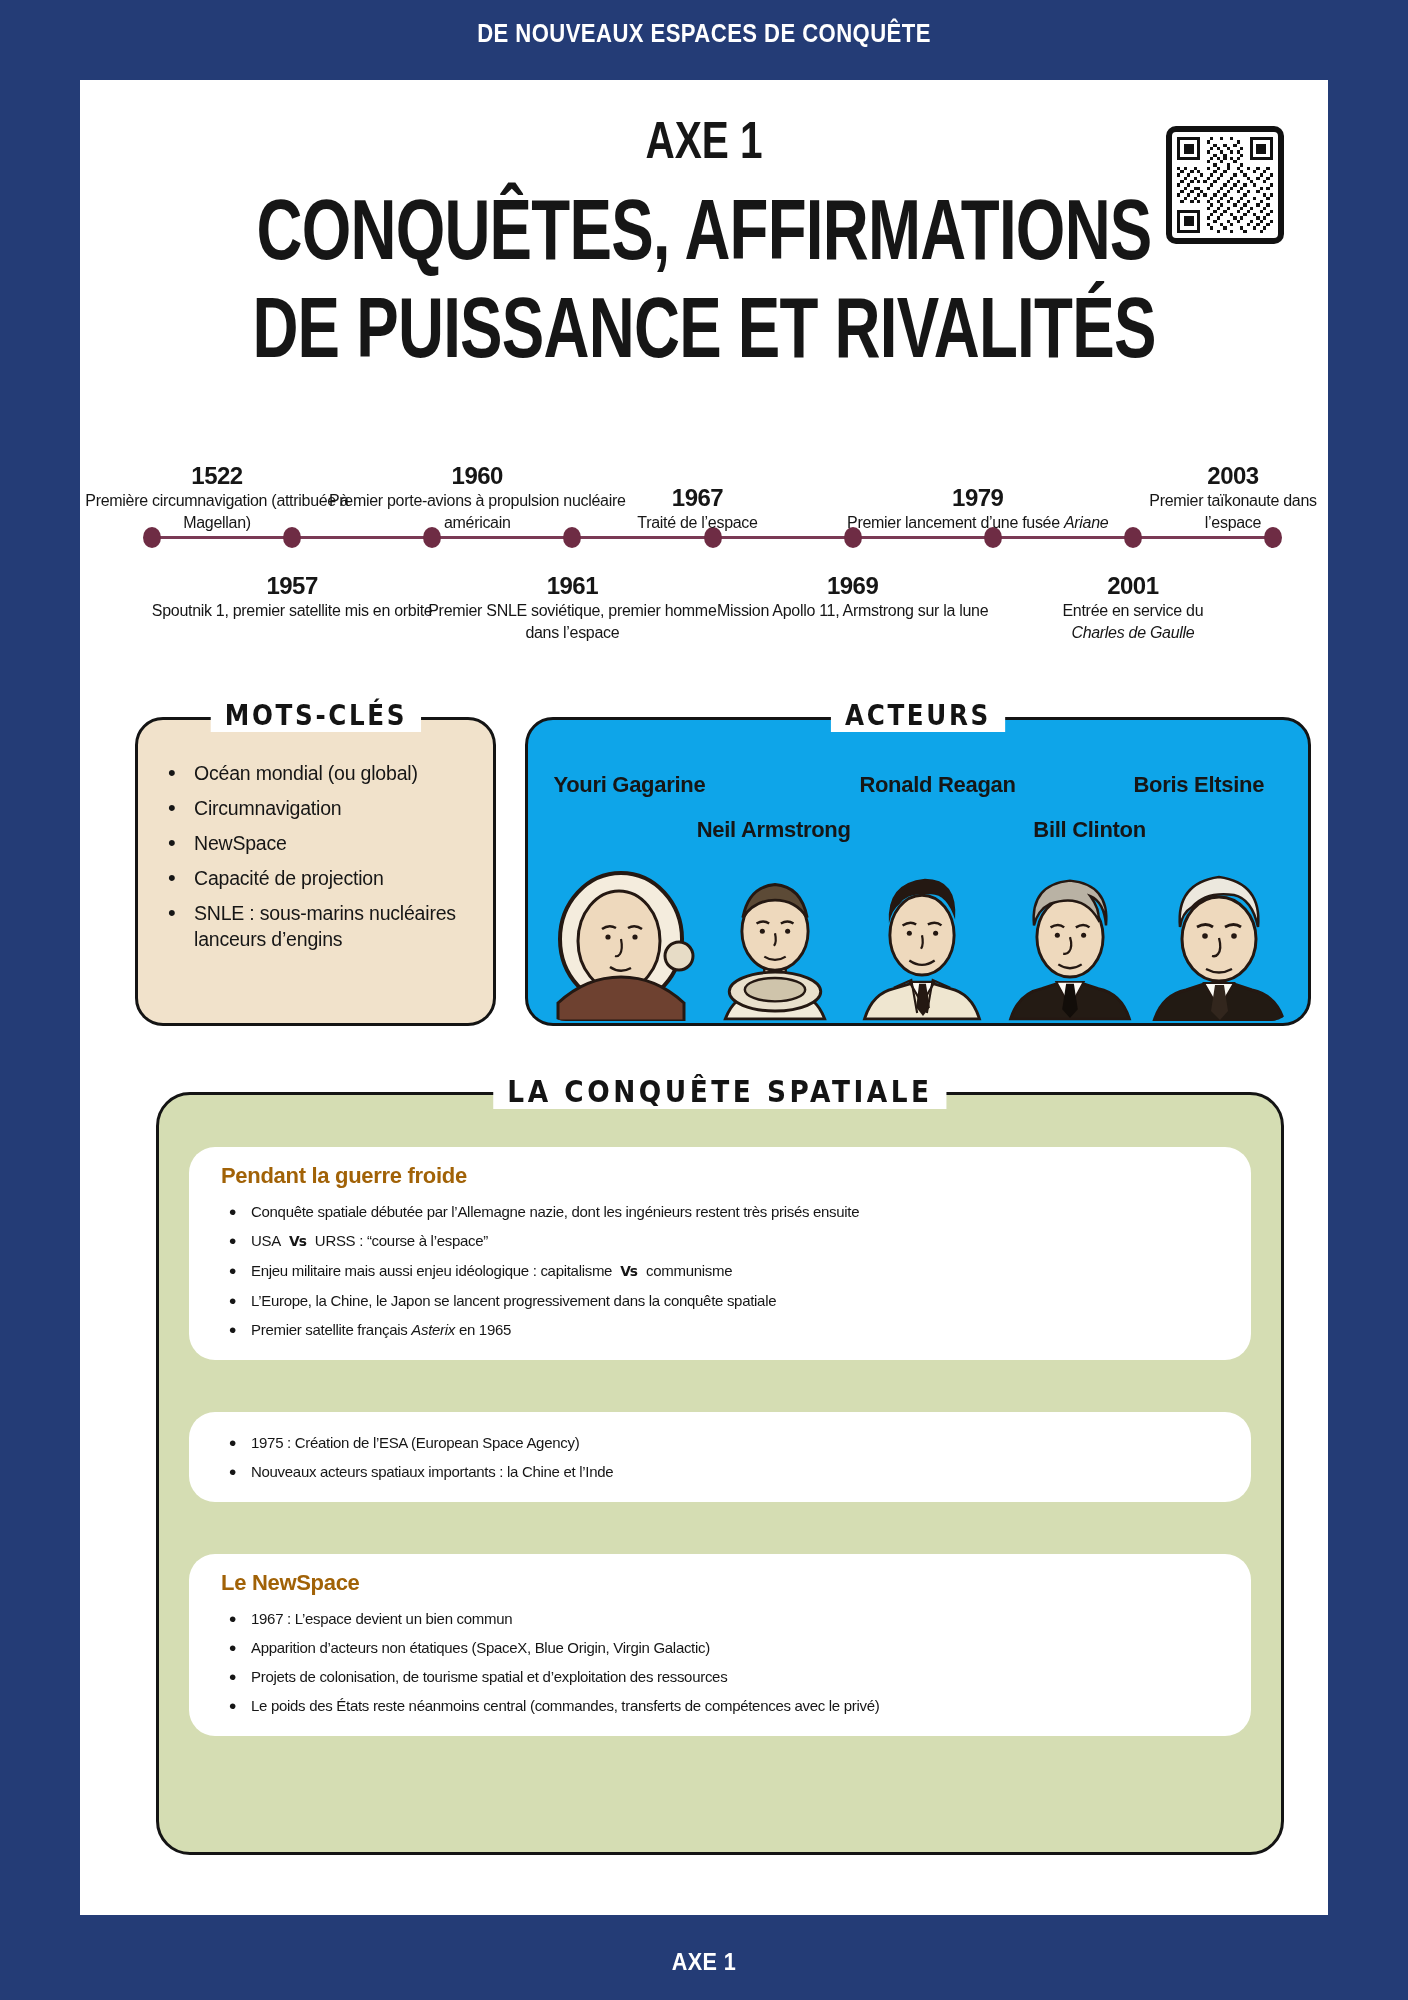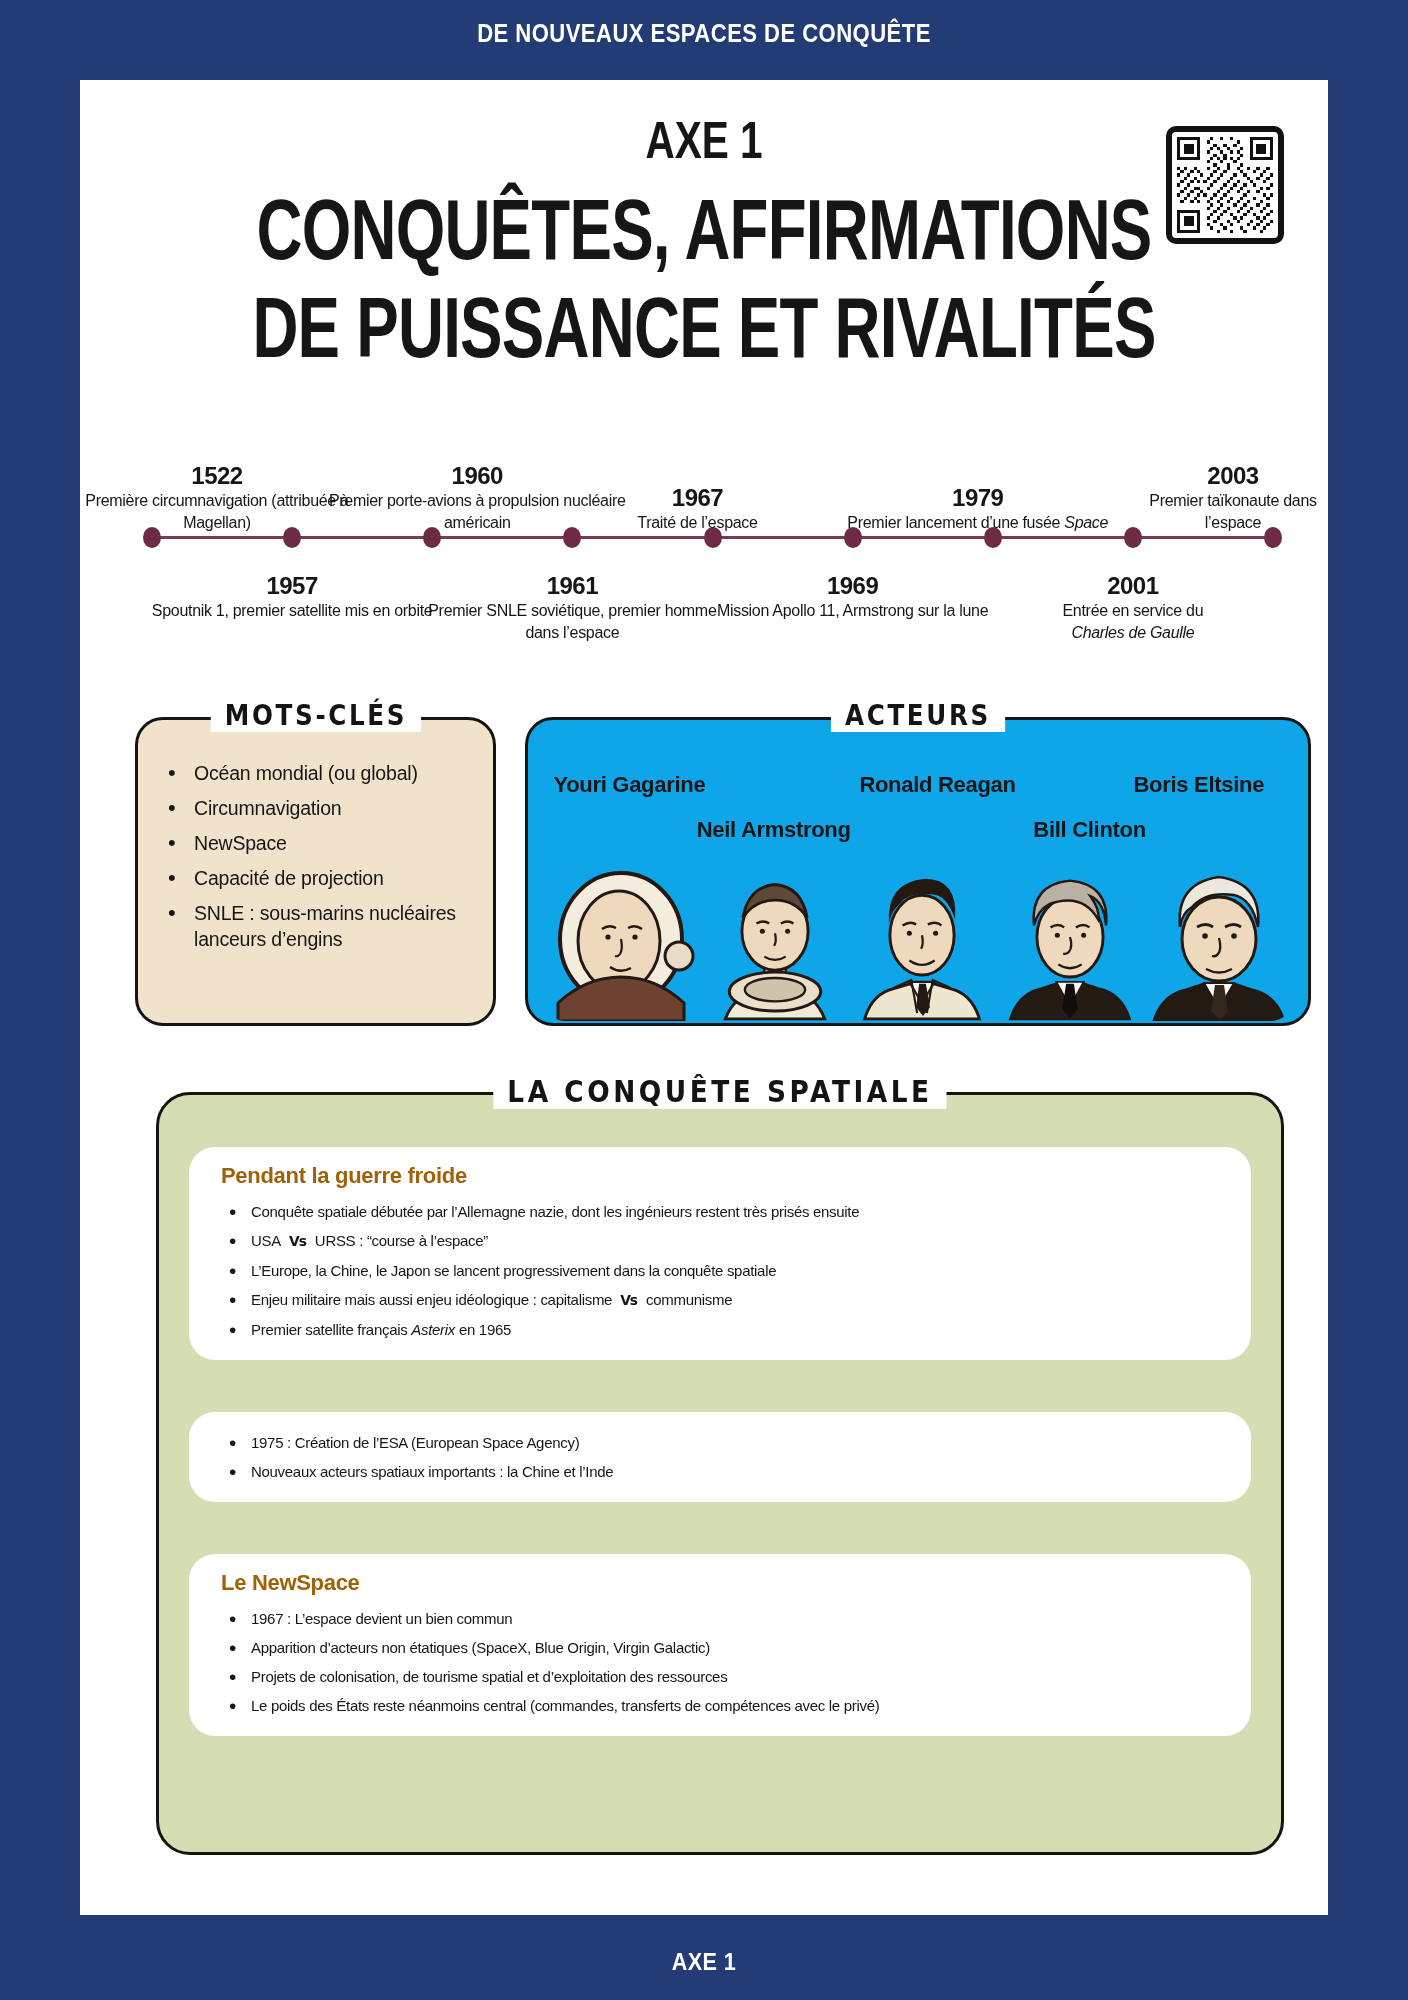--- a/index.html
+++ b/index.html
@@ -144,21 +144,21 @@
       <div class="tl-dot"></div>
       <div class="tl-label">
         <div class="tl-year">1969</div>
         <div class="tl-text">Mission Apollo 11, Armstrong sur la lune</div>
       </div>
     </div>
     <div class="tl-event above sl1" style="left:75%">
       <div class="tl-dot"></div>
       <div class="tl-label">
         <div class="tl-year">1979</div>
-        <div class="tl-text"><span>Premier lancement d’une fusée </span><span class="it">Space</span></div>
+        <div class="tl-text"><span>Premier lancement d’une fusée </span><span class="it">Ariane</span></div>
       </div>
     </div>
     <div class="tl-event below" style="left:87.5%">
       <div class="tl-dot"></div>
       <div class="tl-label">
         <div class="tl-year">2001</div>
         <div class="tl-text"><span>Entrée en service du</span><span class="it blk">Charles de Gaulle</span></div>
       </div>
     </div>
     <div class="tl-event above sl2" style="left:100%">
@@ -256,22 +256,22 @@
   </div>
 
   <div class="space-box">
     <div class="stamp">LA CONQUÊTE SPATIALE</div>
 
     <div class="info-card">
       <div class="info-heading">Pendant la guerre froide</div>
       <ul class="info-list">
         <li><span>Conquête spatiale débutée par l’Allemagne nazie, dont les ingénieurs restent très prisés ensuite</span></li>
         <li><span>USA</span><span class="vs">Vs</span><span>URSS : “course à l’espace”</span></li>
+        <li><span>Enjeu militaire mais aussi enjeu idéologique : capitalisme</span><span class="vs">Vs</span><span>communisme</span></li>
         <li><span>L’Europe, la Chine, le Japon se lancent progressivement dans la conquête spatiale</span></li>
-        <li><span>Enjeu militaire mais aussi enjeu idéologique : capitalisme</span><span class="vs">Vs</span><span>communisme</span></li>
         <li><span>Premier satellite français </span><span class="it">Asterix</span><span> en 1965</span></li>
       </ul>
     </div>
 
     <div class="info-card">
       <ul class="info-list">
         <li><span>1975 : Création de l’ESA (European Space Agency)</span></li>
         <li><span>Nouveaux acteurs spatiaux importants : la Chine et l’Inde</span></li>
       </ul>
     </div>

